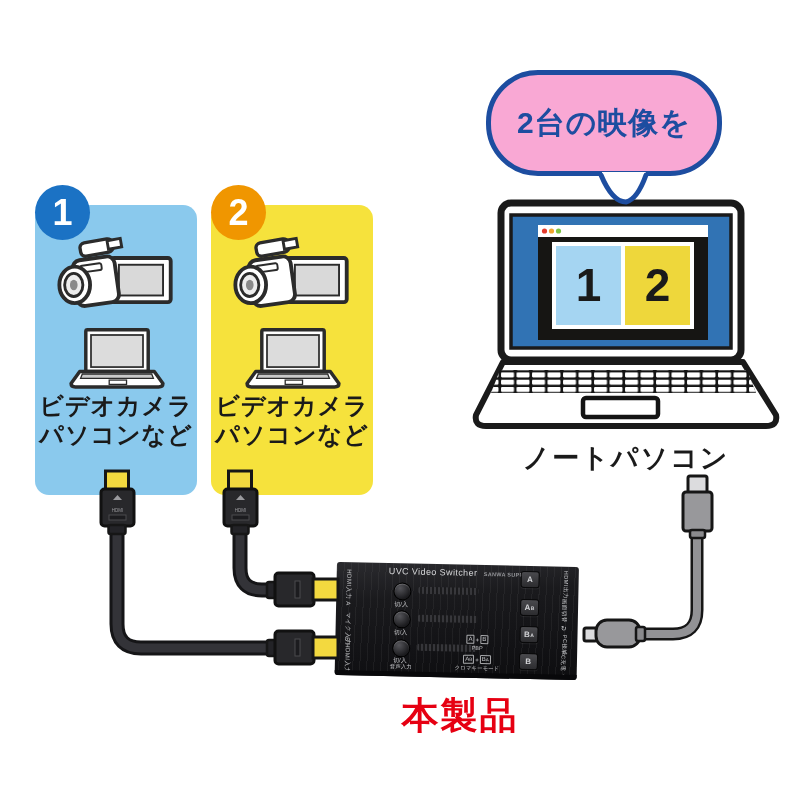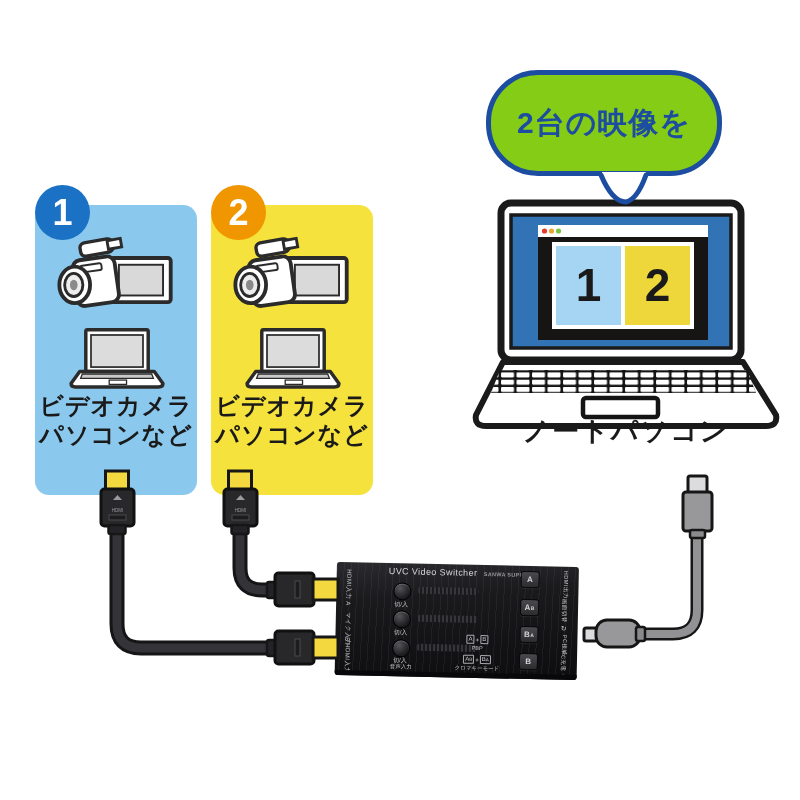--- a/index.html
+++ b/index.html
@@ -2,28 +2,28 @@
 <html><head>
 <meta charset="utf-8">
 <style>
   html,body{margin:0;padding:0;background:#fff;}
   .stage{position:relative;width:800px;height:800px;background:#fff;overflow:hidden;
          font-family:"Liberation Sans","DejaVu Sans",sans-serif;}
   .abs{position:absolute;}
 
   
   .bubble{position:absolute;left:486px;top:70px;width:226px;height:96px;
-          background:#84cc16;border:5px solid #1d4da0;border-radius:52px;
+          background:#f9a8d4;border:5px solid #1d4da0;border-radius:52px;
           display:flex;flex-direction:column;align-items:center;justify-content:center;
           z-index:3;}
   .bubble .line{font-size:30px;font-weight:900;color:#1d4da0;letter-spacing:1px;line-height:36px;}
   .bubble-tail{position:absolute;left:594px;top:172px;z-index:4;}
 
   
-  .laptop-caption{position:absolute;left:470px;top:413px;width:312px;text-align:center;
+  .laptop-caption{position:absolute;left:470px;top:440px;width:312px;text-align:center;
                   font-size:27px;font-weight:900;color:#1a1a1a;letter-spacing:2px;}
 
   
   .source-box{position:absolute;width:162px;height:290px;border-radius:14px;z-index:1;}
   .source-box.b1{left:35px;top:205px;background:#8ac9ed;}
   .source-box.b2{left:211px;top:205px;background:#f6e23c;}
   .badge{position:absolute;width:55px;height:55px;border-radius:50%;z-index:2;
          display:flex;align-items:center;justify-content:center;
          color:#fff;font-size:36px;font-weight:900;}
   .badge.n1{left:35px;top:185px;background:#1b72c4;}
@@ -312,14 +312,15 @@
       <rect x="683" y="492" width="29" height="39" rx="3" fill="#98989b" stroke="#161616" stroke-width="3"></rect>
       <rect x="690" y="530" width="15" height="8" rx="2" fill="#8a8a8d" stroke="#161616" stroke-width="2.5"></rect>
     </g>
     <g>
       <rect x="584" y="628" width="13" height="13" rx="2" fill="#dcdcde" stroke="#161616" stroke-width="3"></rect>
       <rect x="596" y="620" width="44" height="27" rx="11" fill="#98989b" stroke="#161616" stroke-width="3"></rect>
       <rect x="636" y="627" width="9" height="14" rx="2" fill="#8a8a8d" stroke="#161616" stroke-width="2.5"></rect>
     </g>
   </svg>
 
+  <div class="product-caption">本製品</div>
 
 </div>
 
 </body></html>

